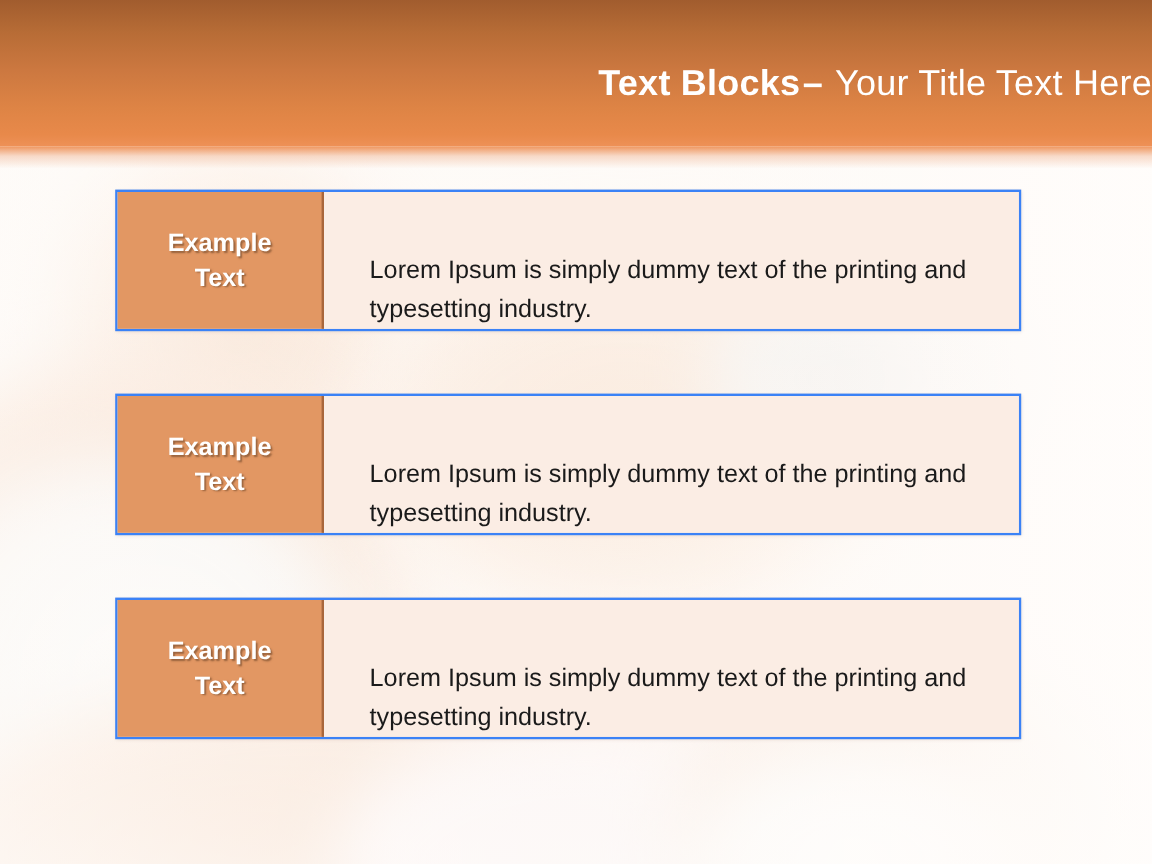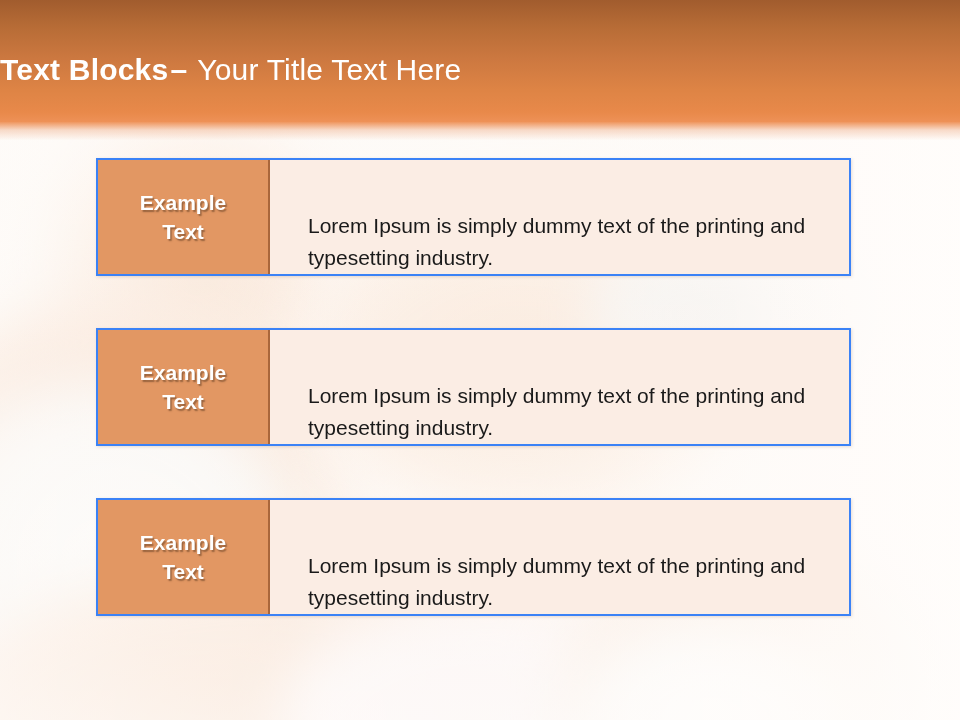--- a/index.html
+++ b/index.html
@@ -110,21 +110,21 @@
     left:0; top:122px;
     width:960px; height:18px;
     background:linear-gradient(to bottom, rgba(238,145,87,0.95) 0%, rgba(242,190,160,0.55) 45%, rgba(250,235,225,0.10) 100%);
     z-index:5;
   }
 
   .slide-title {
     position:absolute;
     left:0; top:52px;
     width:960px;
-    text-align:left;
+    text-align:right;
     color:#FFFFFF;
     font-size:30px;
     line-height:36px;
     font-weight:normal;
     letter-spacing:0.2px;
     white-space:nowrap;
     z-index:6;
   }
   .slide-title .t-bold { font-weight:bold; }
   .slide-title .t-sep  { font-weight:bold; padding:0 2px; }

